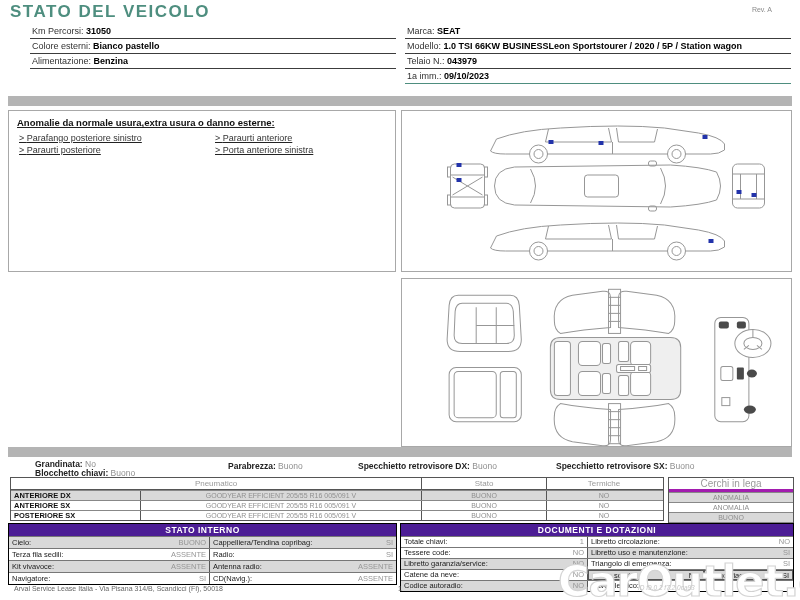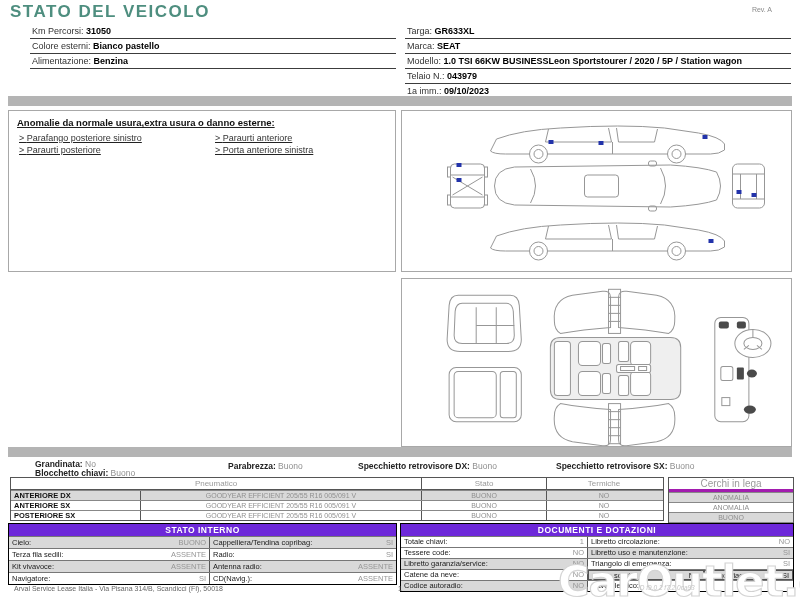--- a/index.html
+++ b/index.html
@@ -51,21 +51,21 @@
            border-top:1px solid #888;}
   .t-row-c:first-of-type{border-top:none;}
   .t-pos{font-weight:bold;color:#111;padding-left:3px;font-size:7.5px;border-right:1px solid #555;}
   .t-val{text-align:center;color:#8f8f8f;}
   .bl{border-left:1px solid #555;}
   .alt{background:#d9d9d9;}
   
   .panel{position:absolute;border:1px solid #000;background:#fff;}
   .panel-si{left:8px;top:523px;width:387px;}
   .panel-doc{left:400px;top:523px;width:392px;}
-  .p-header{height:12px;line-height:12px;background:#6d28d9;color:#fff;font-weight:bold;
+  .p-header{height:12px;line-height:12px;background:#4c1d95;color:#fff;font-weight:bold;
             font-size:8.5px;text-align:center;letter-spacing:.5px;}
   .p-row{display:flex;border-top:1px solid #777;}
   .panel-si .p-row{height:11px;line-height:11px;}
   .panel-doc .p-row{height:10px;line-height:10px;}
   .cell{display:flex;justify-content:space-between;padding:0 3px;font-size:7.5px;
         overflow:hidden;white-space:nowrap;}
   .cell .lbl{color:#1a1a1a;}
   .cell .val{color:#969696;}
   .w-l1{width:194px;} .w-r1{flex:1;border-left:1px solid #555;}
   .w-l2{width:180px;} .w-r2{flex:1;border-left:1px solid #555;}
@@ -105,24 +105,20 @@
       <span>Colore esterni:</span>
       <b>Bianco pastello</b>
     </div>
     <div class="info-row">
       <span>Alimentazione:</span>
       <b>Benzina</b>
     </div>
   </div>
 
   <div class="info info-right">
-    <div class="info-row">
-      <span>Targa:</span>
-      <b>GR633XL</b>
-    </div>
     <div class="info-row">
       <span>Marca:</span>
       <b>SEAT</b>
     </div>
     <div class="info-row">
       <span>Modello:</span>
       <b>1.0 TSI 66KW BUSINESSLeon Sportstourer / 2020 / 5P / Station wagon</b>
     </div>
     <div class="info-row">
       <span>Telaio N.:</span>

